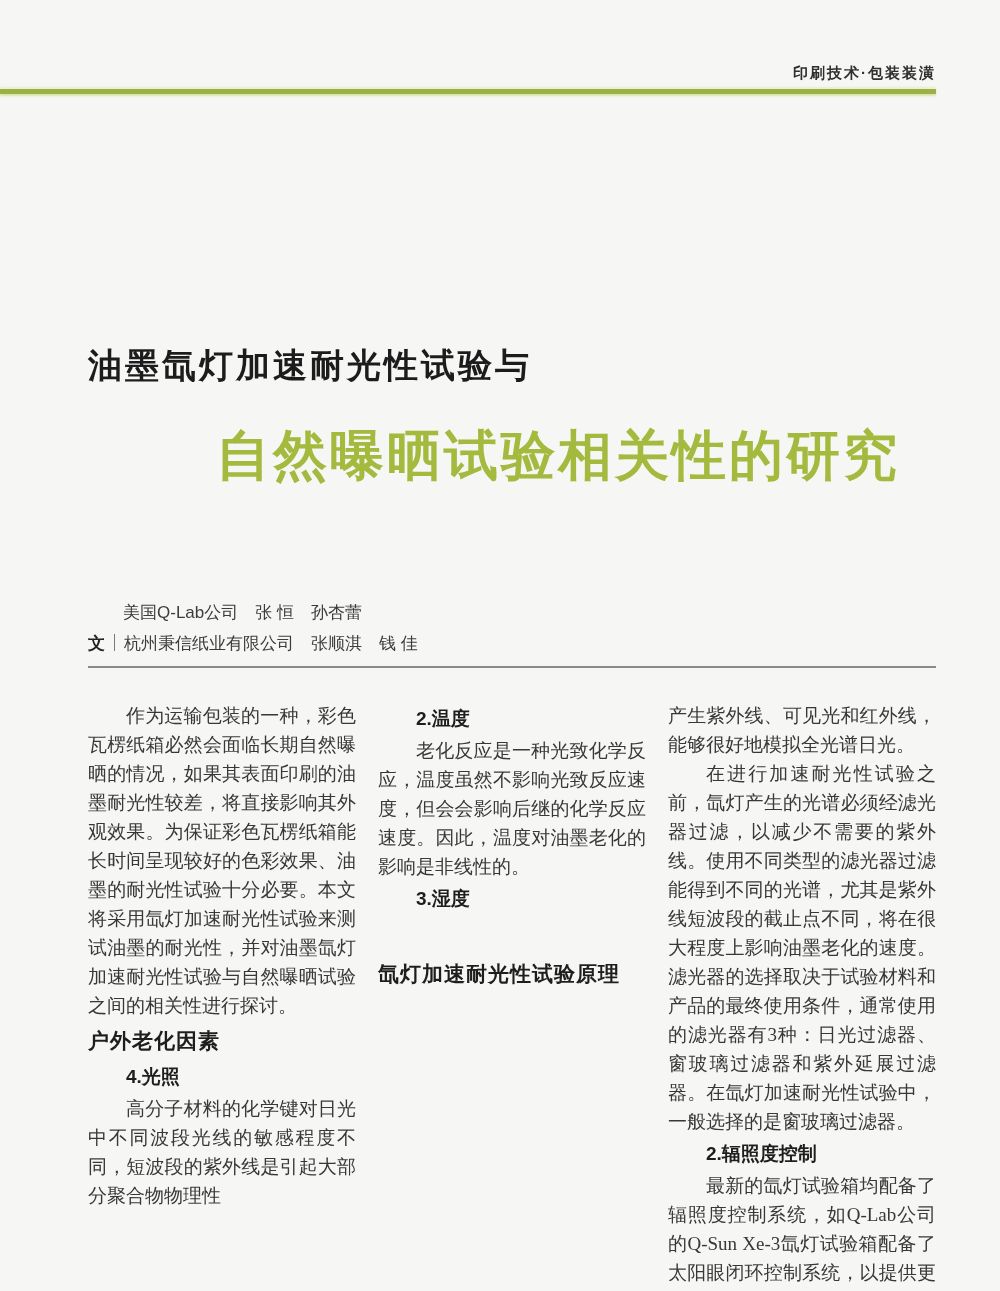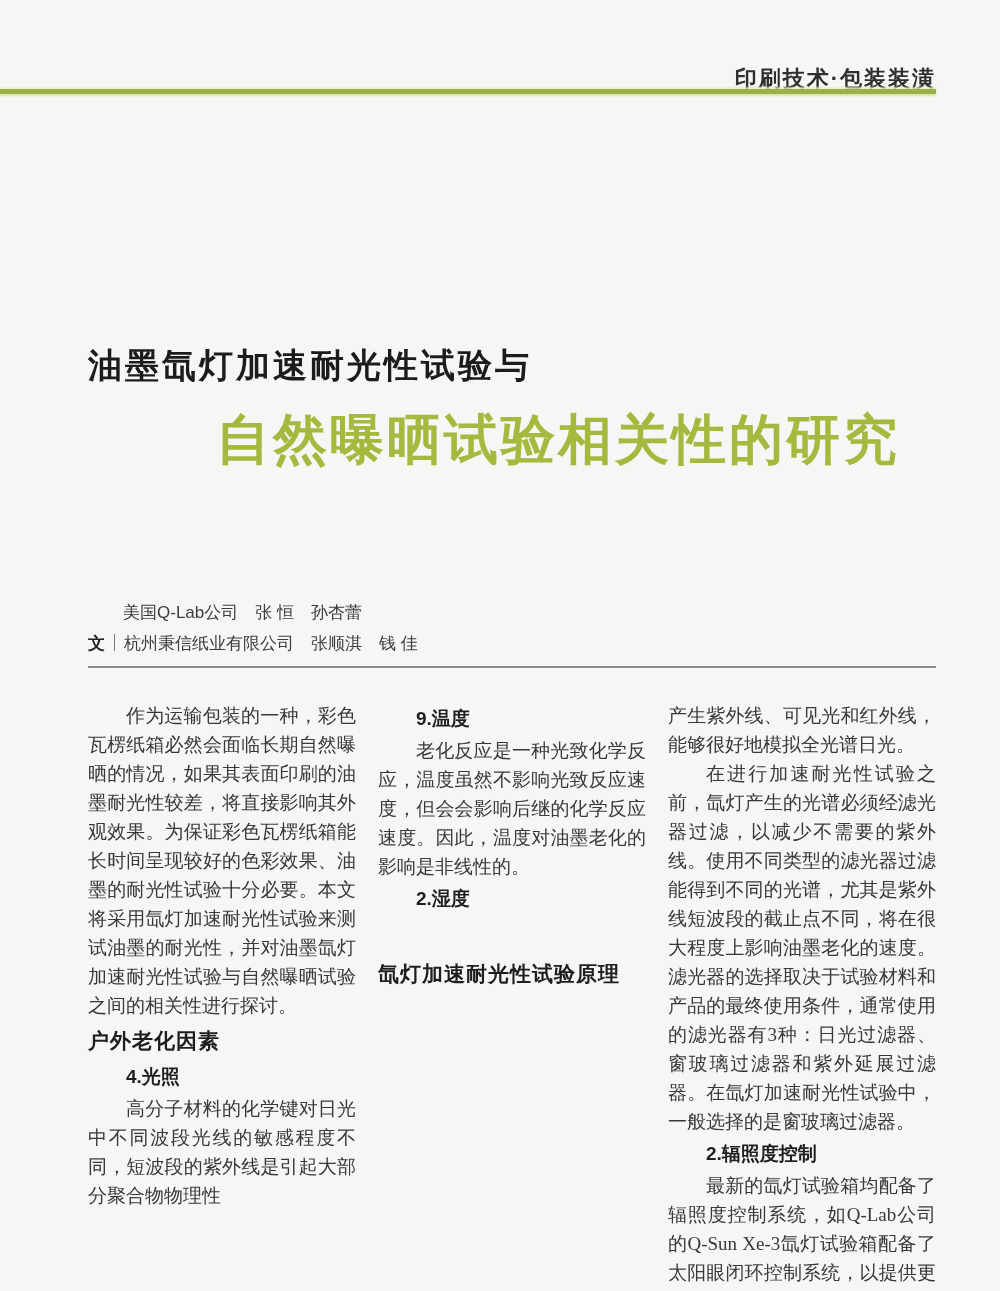--- a/index.html
+++ b/index.html
@@ -7,36 +7,36 @@
     width:1000px;height:1291px;
     background:#f6f6f4;
     font-family:"Liberation Serif","DejaVu Serif",serif;
   }
   .page{position:relative;width:1000px;height:1291px;overflow:hidden;background:#f6f6f4;}
 
   
   .running-head{
     position:absolute;top:64px;right:64px;
     font-family:"Liberation Sans","DejaVu Sans",sans-serif;
-    font-weight:700;font-size:22px;letter-spacing:2px;color:#2f2f2f;
+    font-weight:700;font-size:15px;letter-spacing:2px;color:#2f2f2f;
   }
   .accent-rule{
     position:absolute;left:0;top:89px;width:936px;height:5px;
     background:#9cb04a;
     box-shadow:0 2px 2px rgba(214,226,160,.9), 0 -2px 2px rgba(230,238,190,.8);
   }
 
   
   .title{
     position:absolute;left:88px;top:330px;margin:0;
     font-family:"Liberation Sans","DejaVu Sans",sans-serif;
     font-weight:900;line-height:70px;
   }
   .title-line1{display:block;font-size:34px;letter-spacing:3px;color:#1c1c1c;}
-  .title-line2{display:block;font-size:54px;letter-spacing:3px;color:#a3ba3e;margin-left:128px;margin-top:4px;}
+  .title-line2{display:block;font-size:54px;letter-spacing:3px;color:#a3ba3e;margin-left:128px;margin-top:20px;}
 
   
   .byline{
     position:absolute;left:88px;top:597px;
     font-family:"Liberation Sans","DejaVu Sans",sans-serif;
     font-size:17px;color:#3c3c3c;line-height:31px;
   }
   .byline-prefix{font-weight:700;color:#222;}
   .byline-divider{
     display:inline-block;width:0;height:17px;border-left:1px solid #7a7a7a;
@@ -100,23 +100,23 @@
   <div class="columns">
 
     <div class="col">
       <p class="para">作为运输包装的一种，彩色瓦楞纸箱必然会面临长期自然曝晒的情况，如果其表面印刷的油墨耐光性较差，将直接影响其外观效果。为保证彩色瓦楞纸箱能长时间呈现较好的色彩效果、油墨的耐光性试验十分必要。本文将采用氙灯加速耐光性试验来测试油墨的耐光性，并对油墨氙灯加速耐光性试验与自然曝晒试验之间的相关性进行探讨。</p>
       <h2 class="h2">户外老化因素</h2>
       <h3 class="h3">4.光照</h3>
       <p class="para">高分子材料的化学键对日光中不同波段光线的敏感程度不同，短波段的紫外线是引起大部分聚合物物理性</p>
     </div>
 
     <div class="col">
-      <h3 class="h3">9.温度</h3>
+      <h3 class="h3">2.温度</h3>
       <p class="para">老化反应是一种光致化学反应，温度虽然不影响光致反应速度，但会会影响后继的化学反应速度。因此，温度对油墨老化的影响是非线性的。</p>
-      <h3 class="h3">2.湿度</h3>
+      <h3 class="h3">3.湿度</h3>
       <h2 class="h2 gap-lg">氙灯加速耐光性试验原理</h2>
 
     </div>
 
     <div class="col">
       <p class="para cont">产生紫外线、可见光和红外线，能够很好地模拟全光谱日光。</p>
       <p class="para">在进行加速耐光性试验之前，氙灯产生的光谱必须经滤光器过滤，以减少不需要的紫外线。使用不同类型的滤光器过滤能得到不同的光谱，尤其是紫外线短波段的截止点不同，将在很大程度上影响油墨老化的速度。滤光器的选择取决于试验材料和产品的最终使用条件，通常使用的滤光器有3种：日光过滤器、窗玻璃过滤器和紫外延展过滤器。在氙灯加速耐光性试验中，一般选择的是窗玻璃过滤器。</p>
       <h3 class="h3">2.辐照度控制</h3>
       <p class="para">最新的氙灯试验箱均配备了辐照度控制系统，如Q-Lab公司的Q-Sun Xe-3氙灯试验箱配备了太阳眼闭环控制系统，以提供更加稳定的光照强度。</p>
 

